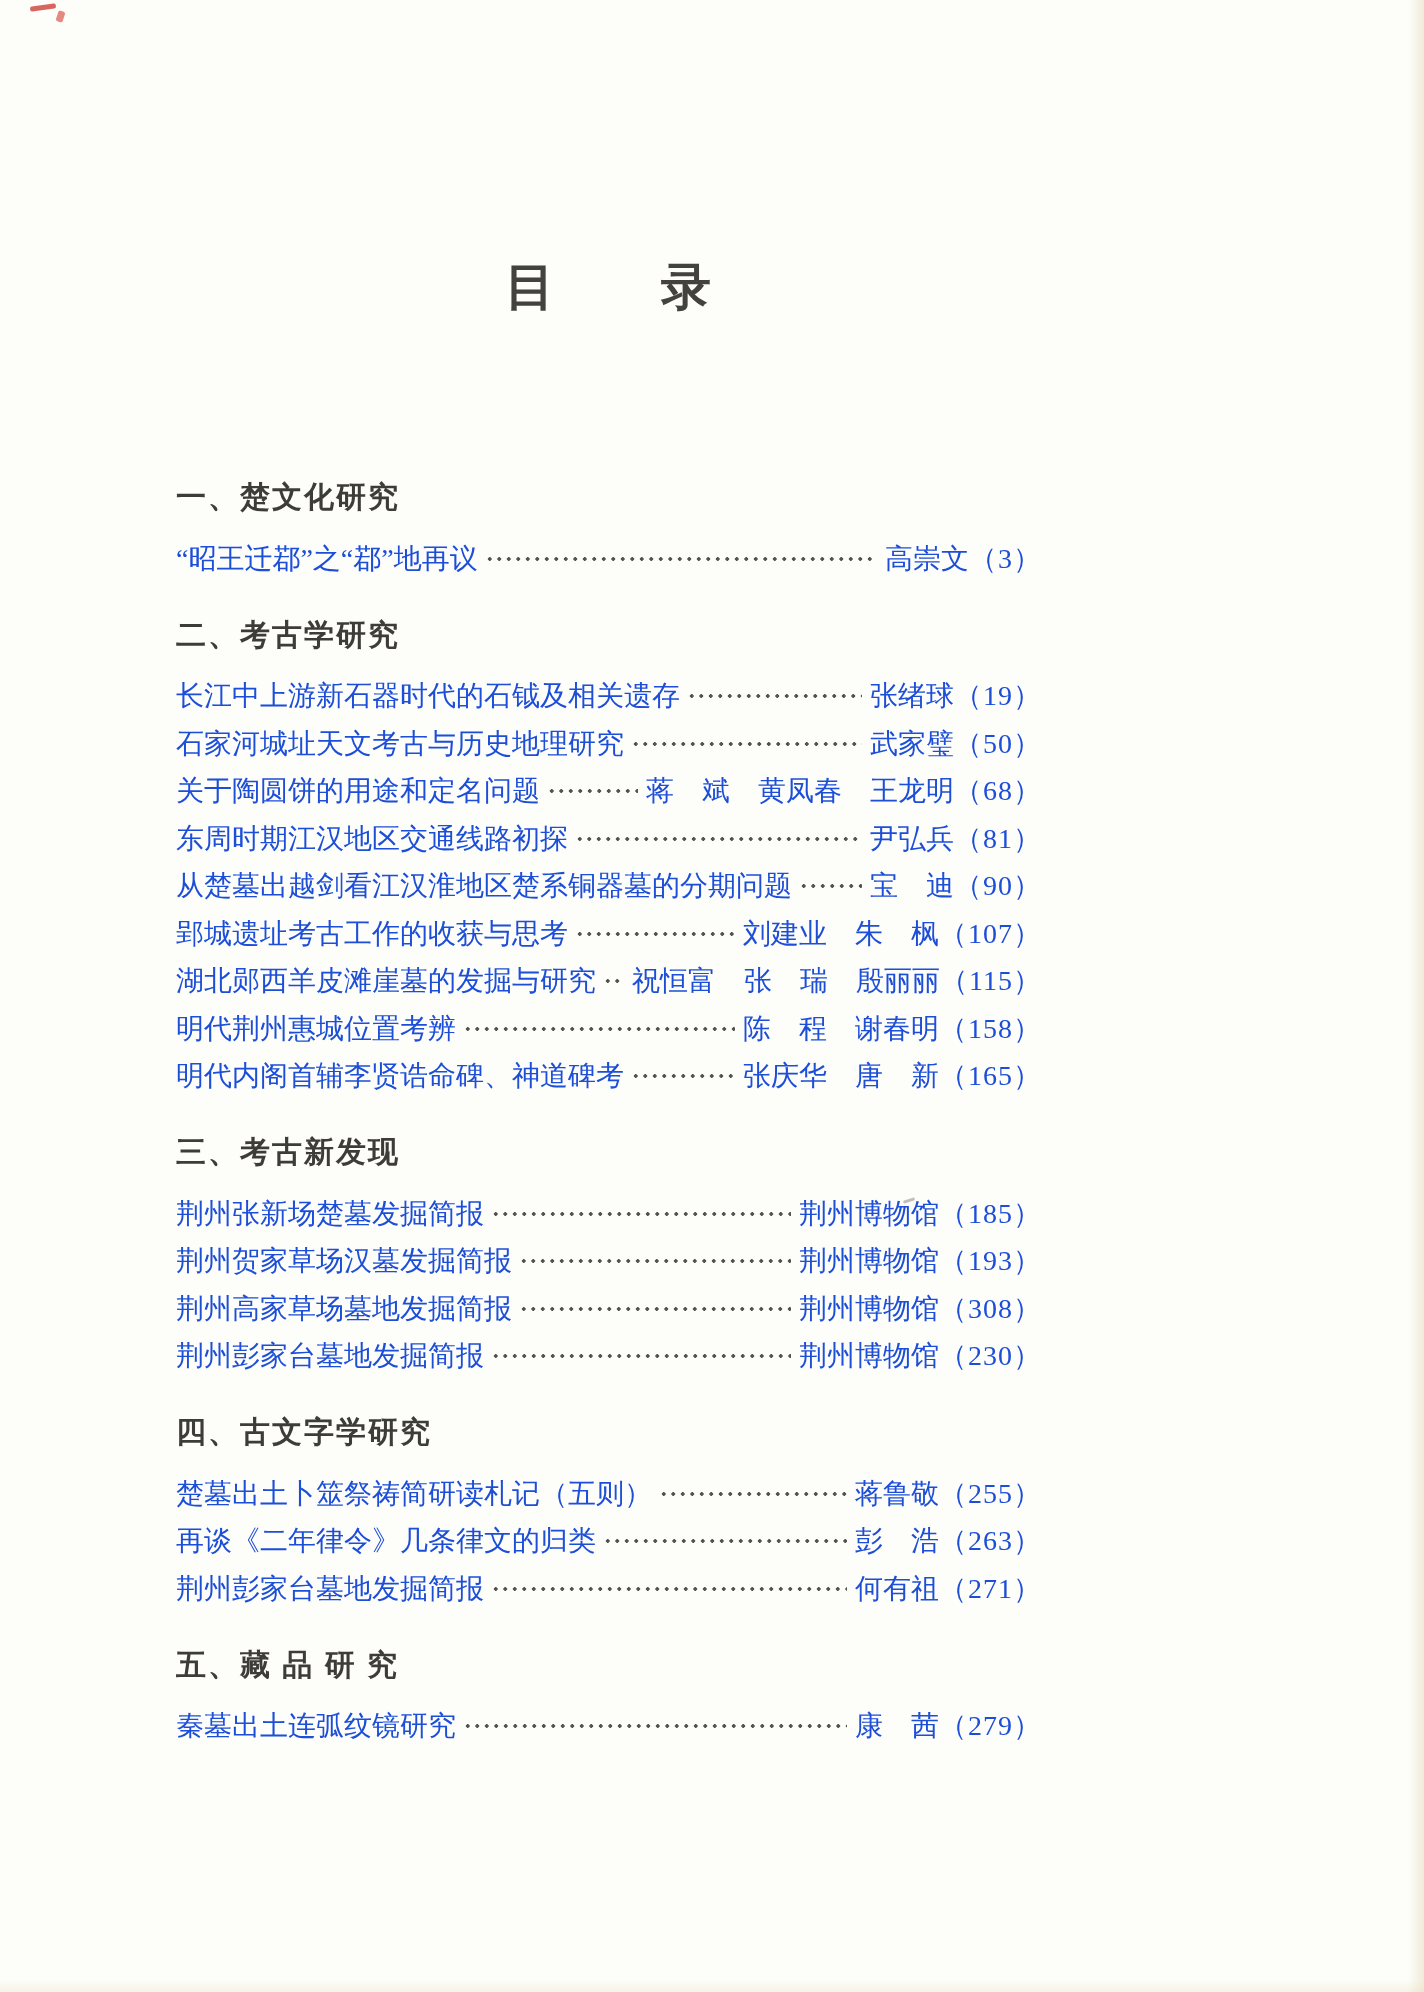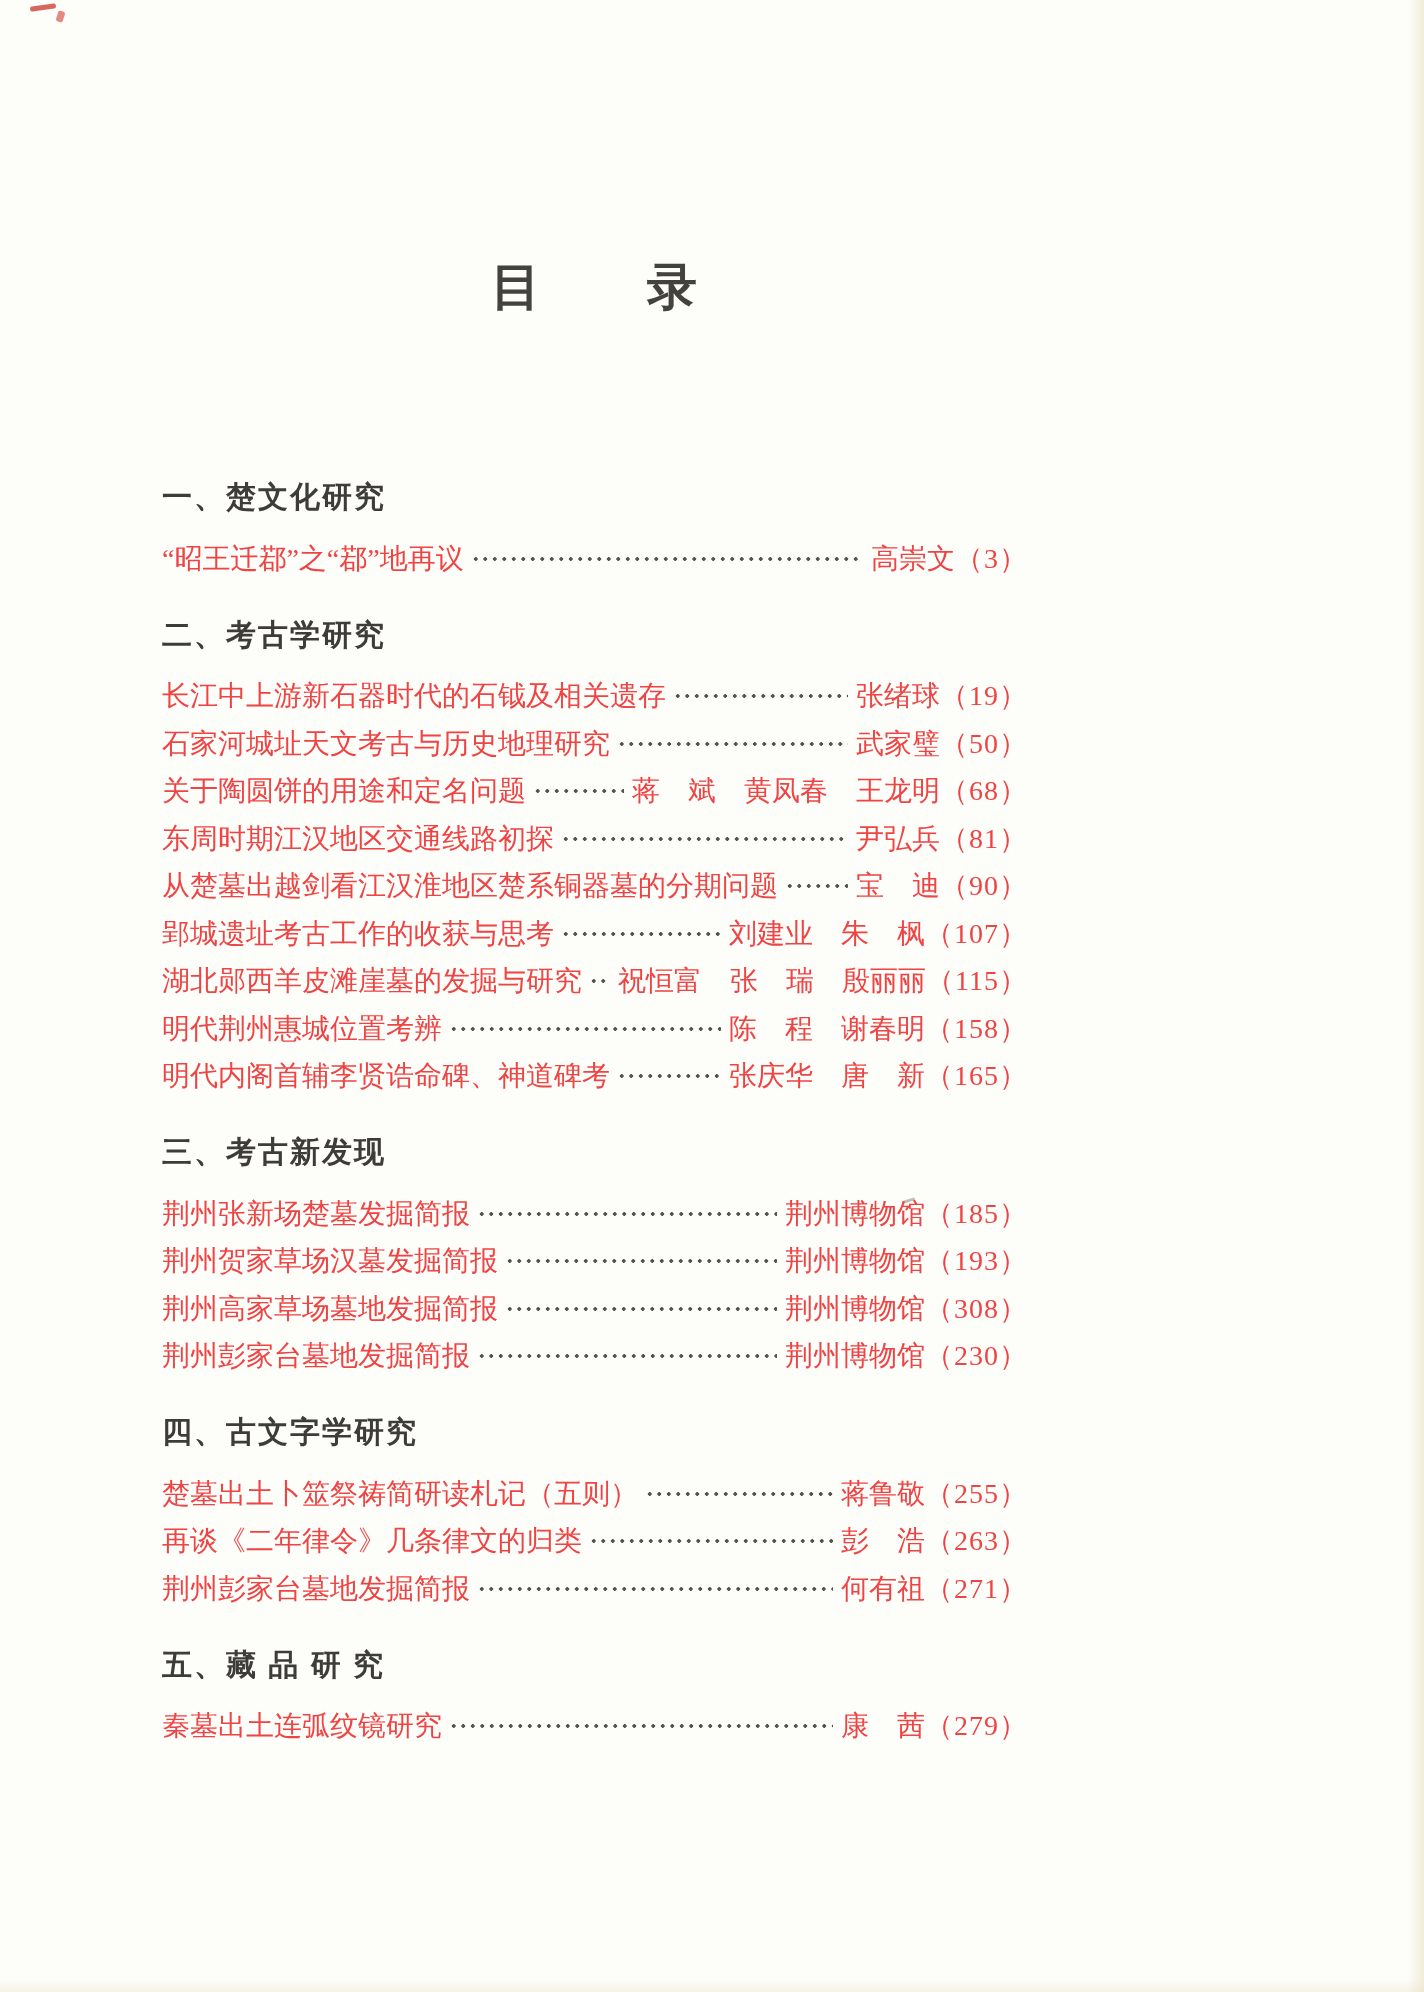--- a/index.html
+++ b/index.html
@@ -29,21 +29,21 @@
   .artifact-red-2 {
     position:absolute; left:57px; top:11px; width:7px; height:11px;
     background:#d8584e; border-radius:2px; transform:rotate(18deg); opacity:.7;
   }
   .artifact-smudge {
     position:absolute; left:903px; top:1199px; width:12px; height:3px;
     background:#9a958a; transform:rotate(-18deg); border-radius:2px; opacity:.6;
   }
   .content {
     position:absolute;
-    left:162px;
+    left:176px;
     top:252px;
     width:866px;
   }
   .doc-title {
     margin:0 0 151px 0;
     text-align:center;
     font-size:50px;
     line-height:70px;
     font-weight:bold;
     color:#44423c;
@@ -58,21 +58,21 @@
     font-weight:bold;
     color:#3e3c37;
     letter-spacing:2px;
   }
   section:first-child .toc-heading { margin-top:0; }
   .row {
     display:flex;
     align-items:center;
     height:47.5px;
     font-size:28px;
-    color:#ef4444;
+    color:#1d4ed8;
   }
   .row-title { white-space:nowrap; flex:0 0 auto; }
   .leader {
     flex:1 1 auto;
     align-self:stretch;
     min-width:18px;
     margin:0 8px 0 5px;
     background-image: radial-gradient(circle, #56534b 1.6px, rgba(0,0,0,0) 1.7px);
     background-size: 9.5px 10px;
     background-repeat: repeat-x;

